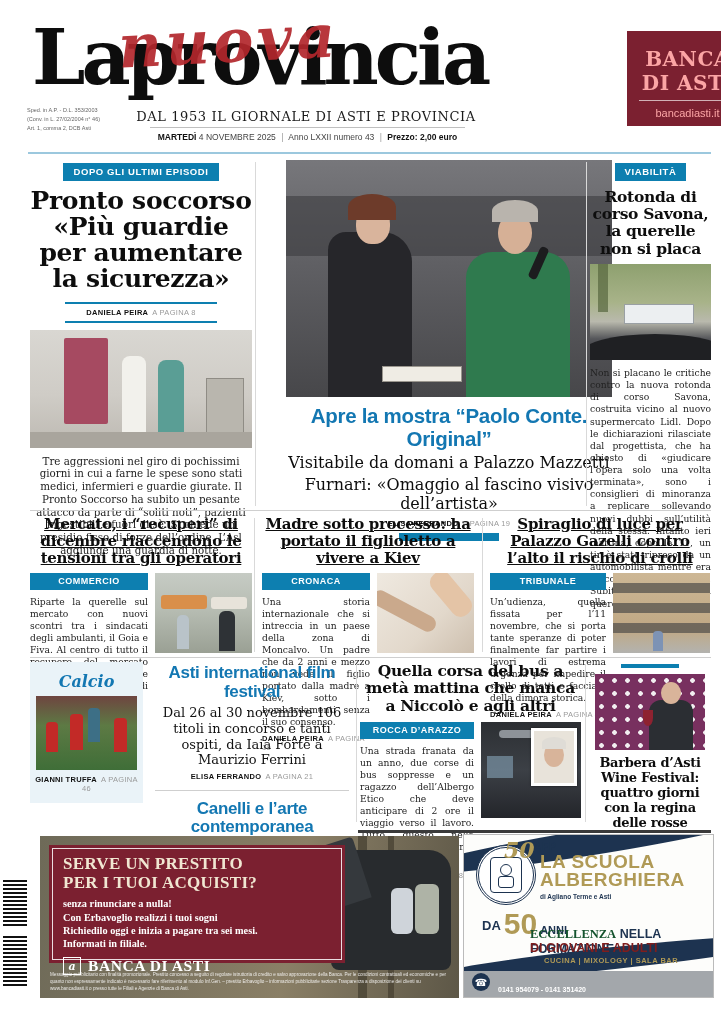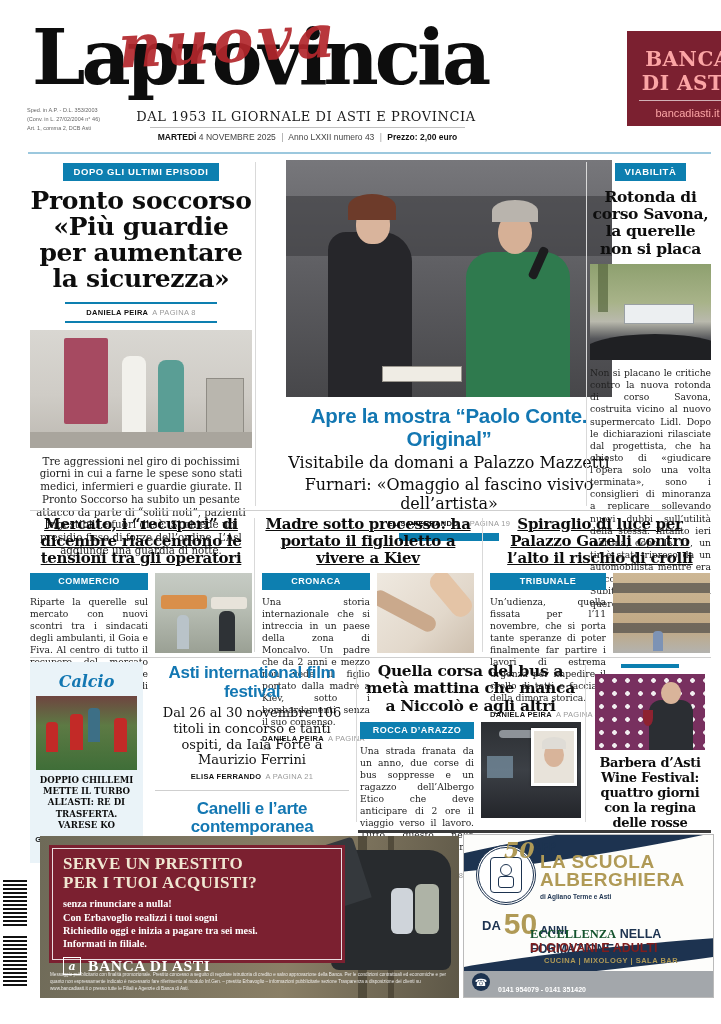--- a/index.html
+++ b/index.html
@@ -273,21 +273,20 @@
   <div class="hdiv" style="left:30px;top:657px;width:681px;"></div>
 
   <div class="calcio">
     <div class="calcio-title">Calcio</div>
     <div class="photo" style="background:linear-gradient(180deg,#6e4540 0%,#5d7a44 40%,#3f6e38 100%);">
       <div class="ph-abs" style="left:10px;top:26px;width:12px;height:30px;background:#c22a27;border-radius:4px 4px 0 0;"></div>
       <div class="ph-abs" style="left:34px;top:18px;width:13px;height:36px;background:#c22a27;border-radius:4px 4px 0 0;"></div>
       <div class="ph-abs" style="left:52px;top:12px;width:12px;height:34px;background:#3d6f86;border-radius:4px 4px 0 0;"></div>
       <div class="ph-abs" style="left:78px;top:22px;width:13px;height:34px;background:#c22a27;border-radius:4px 4px 0 0;"></div>
     </div>
-    <div class="calcio-text">DOPPIO CHILLEMI METTE IL TURBO ALL’ASTI: RE DI TRASFERTA. VARESE KO</div>
     <div class="byline" style="margin-top:4px;"><b>GIANNI TRUFFA</b><span>A PAGINA 46</span></div>
   </div>
 
   <div class="features">
     <div>
       <div class="head-blue">Asti international film festival</div>
       <div class="sub">Dal 26 al 30 novembre 106 titoli in concorso e tanti ospiti, da Iaia Forte a Maurizio Ferrini</div>
       <div class="byline"><b>ELISA FERRANDO</b><span>A PAGINA 21</span></div>
     </div>
     <div class="hsep"></div>

